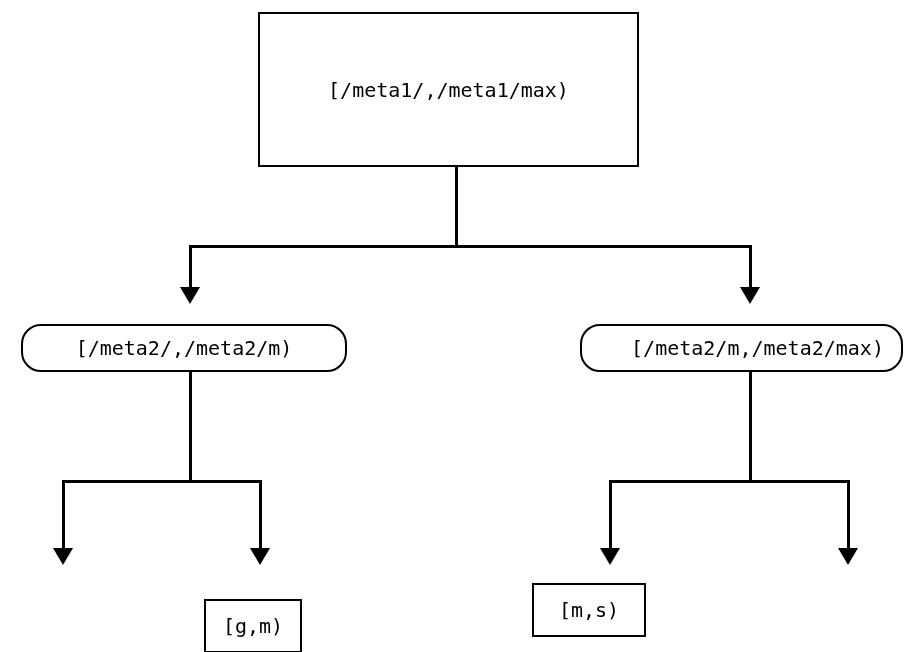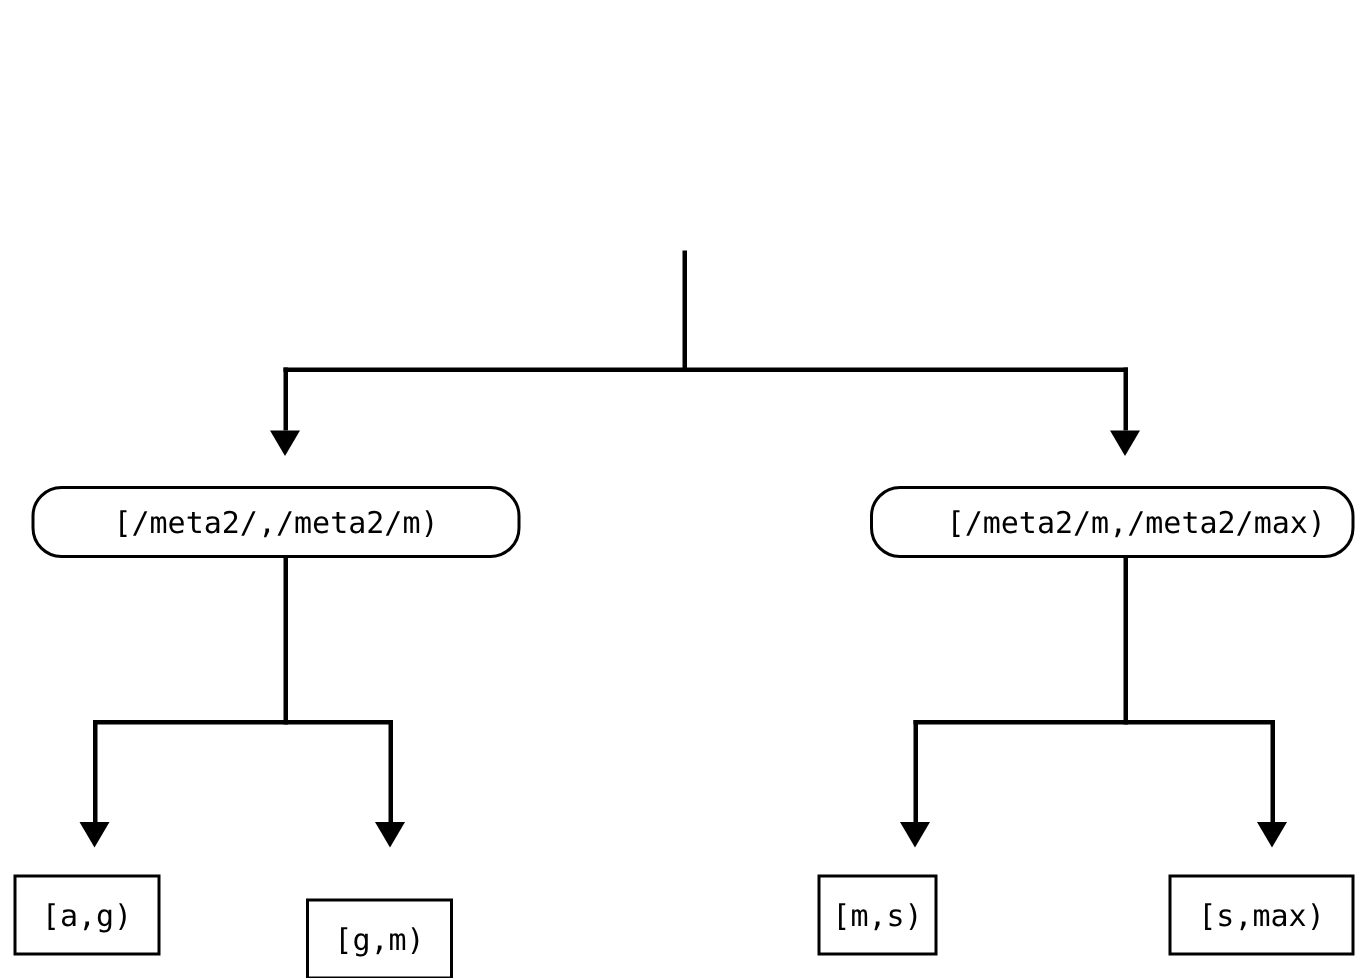--- a/index.html
+++ b/index.html
@@ -53,21 +53,21 @@
   .node-l2-left  { left: 21px;  width: 326px; }
   .node-l2-right { left: 580px; width: 323px; padding-left: 32px; }
   
   .node-leaf {
     top: 583px;
     height: 54px;
     font-size: 20px;
   }
   .node-leaf-ag   { left: 9px;   width: 98px;  }
   .node-leaf-gm   { left: 204px; width: 98px; margin-top: 16px;  }
-  .node-leaf-ms   { left: 545px; width: 80px;  }
+  .node-leaf-ms   { left: 532px; width: 114px;  }
   .node-leaf-smax { left: 779px; width: 124px; }
 
   
   .edge-v {
     position: absolute;
     width: 3px;
     background: #000000;
   }
   .edge-h {
     position: absolute;
@@ -111,38 +111,35 @@
   <div class="edge-v" style="left:749px; top:372px; height:111px;"></div>
 
   <div class="edge-h" style="left:609px; top:480px; width:240px;"></div>
 
   <div class="edge-v" style="left:609px; top:480px; height:68px;"></div>
   <div class="arrow-head" style="left:600px; top:548px;"></div>
 
   <div class="edge-v" style="left:847px; top:480px; height:68px;"></div>
   <div class="arrow-head" style="left:838px; top:548px;"></div>
 
+  <div class="node-box node-root">
+    <span class="node-label">[/meta1/,/meta1/max)</span>
+  </div>
 
   <div class="node-box node-l2 node-l2-left">
     <span class="node-label">[/meta2/,/meta2/m)</span>
   </div>
 
   <div class="node-box node-l2 node-l2-right">
     <span class="node-label">[/meta2/m,/meta2/max)</span>
   </div>
 
-  <div class="node-box node-leaf node-leaf-ag">
-    <span class="node-label">[a,g)</span>
-  </div>
 
   <div class="node-box node-leaf node-leaf-gm">
     <span class="node-label">[g,m)</span>
   </div>
 
   <div class="node-box node-leaf node-leaf-ms">
     <span class="node-label">[m,s)</span>
   </div>
 
-  <div class="node-box node-leaf node-leaf-smax">
-    <span class="node-label">[s,max)</span>
-  </div>
 
 </div>
 
 </body></html>

